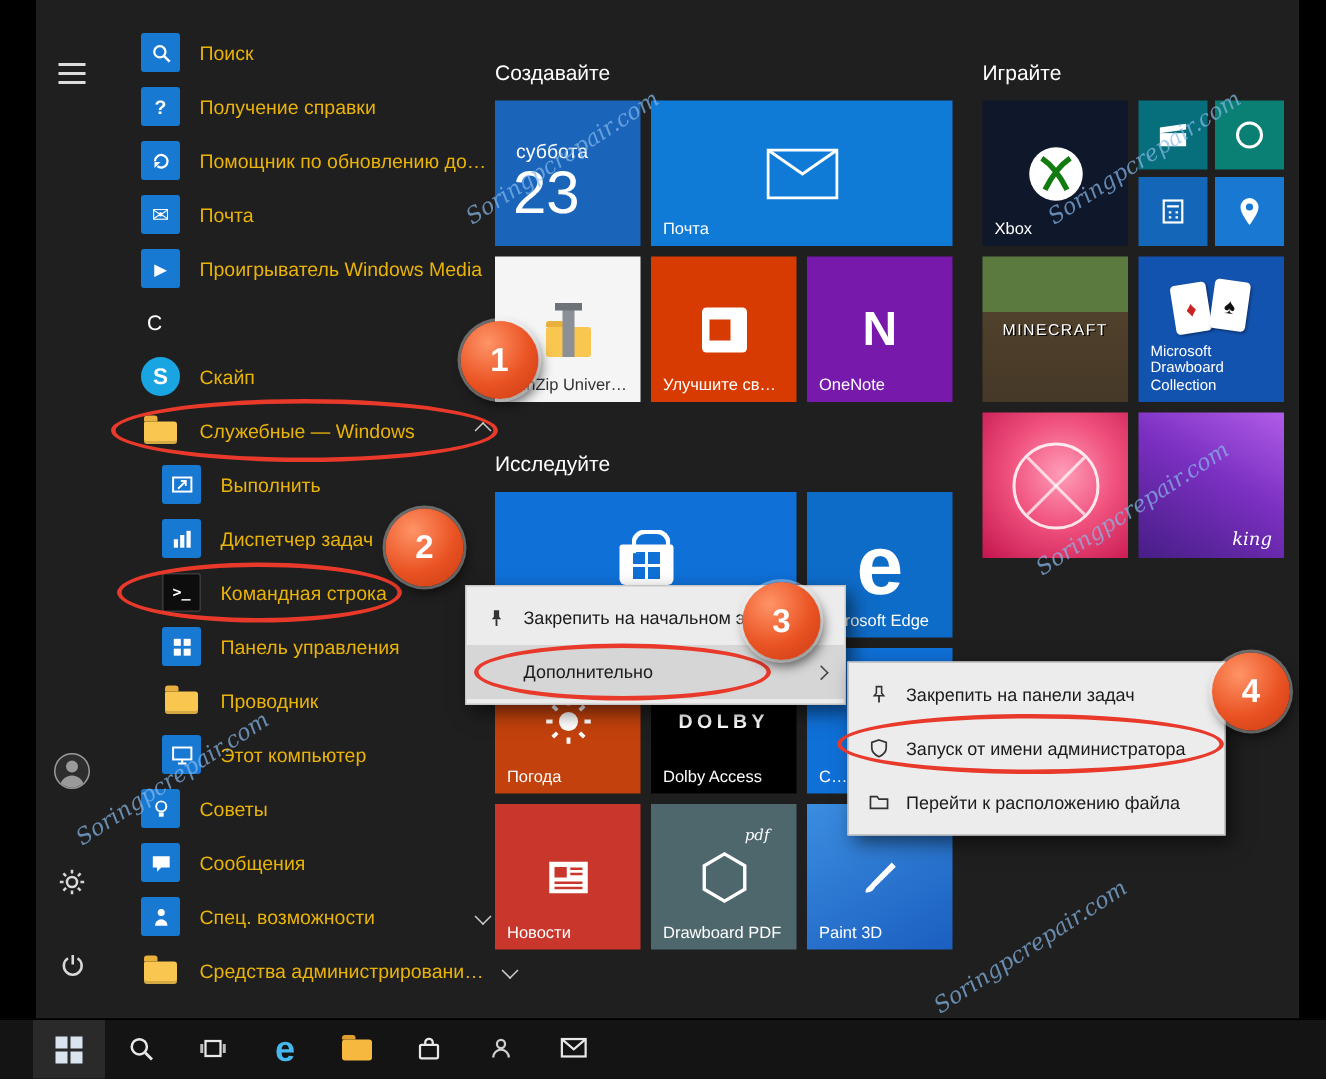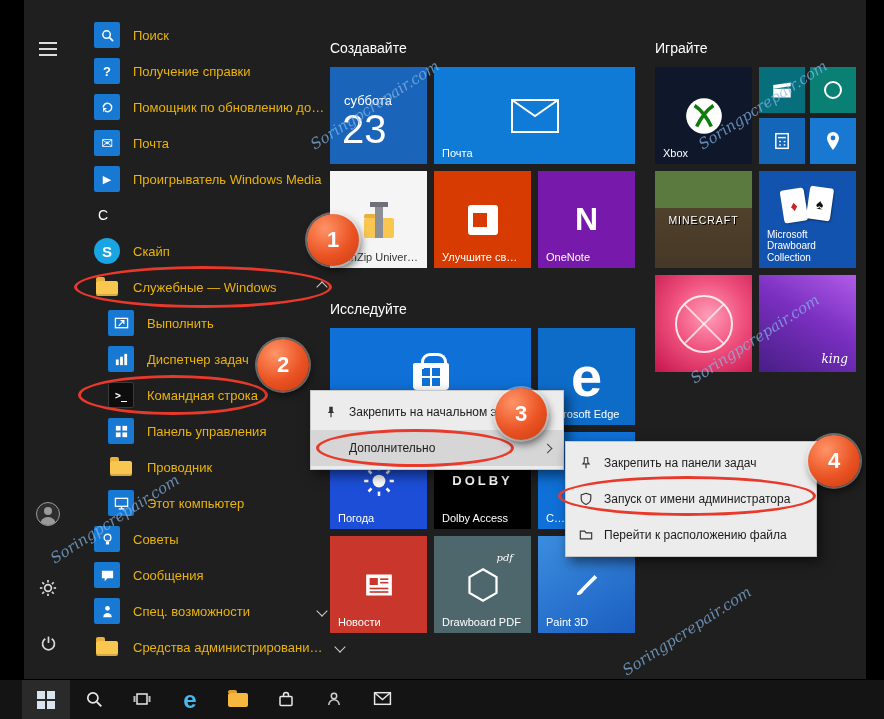--- a/index.html
+++ b/index.html
@@ -378,21 +378,21 @@
           <i></i>
           <i></i>
         </span>
       </span>
   </div>
 </div>
 <div class="tile" style="left:538px;top:328px;background:#0e6cc9">
   <div class="tc edge-e">e</div>
   <span class="tlabel">Microsoft Edge</span>
 </div>
-<div class="tile" style="left:330px;top:432px;background:#1d4ed8">
+<div class="tile" style="left:330px;top:432px;background:#c2410c">
   <div class="tc">
     <svg width="34" height="34" viewBox="0 0 24 24">
         <circle cx="12" cy="12" r="4.5" fill="#fff"></circle>
         <g stroke="#fff" stroke-width="1.8">
           <line x1="12" y1="1.5" x2="12" y2="4.5"></line>
           <line x1="12" y1="19.5" x2="12" y2="22.5"></line>
           <line x1="1.5" y1="12" x2="4.5" y2="12"></line>
           <line x1="19.5" y1="12" x2="22.5" y2="12"></line>
           <line x1="4.6" y1="4.6" x2="6.7" y2="6.7"></line>
           <line x1="17.3" y1="17.3" x2="19.4" y2="19.4"></line>

